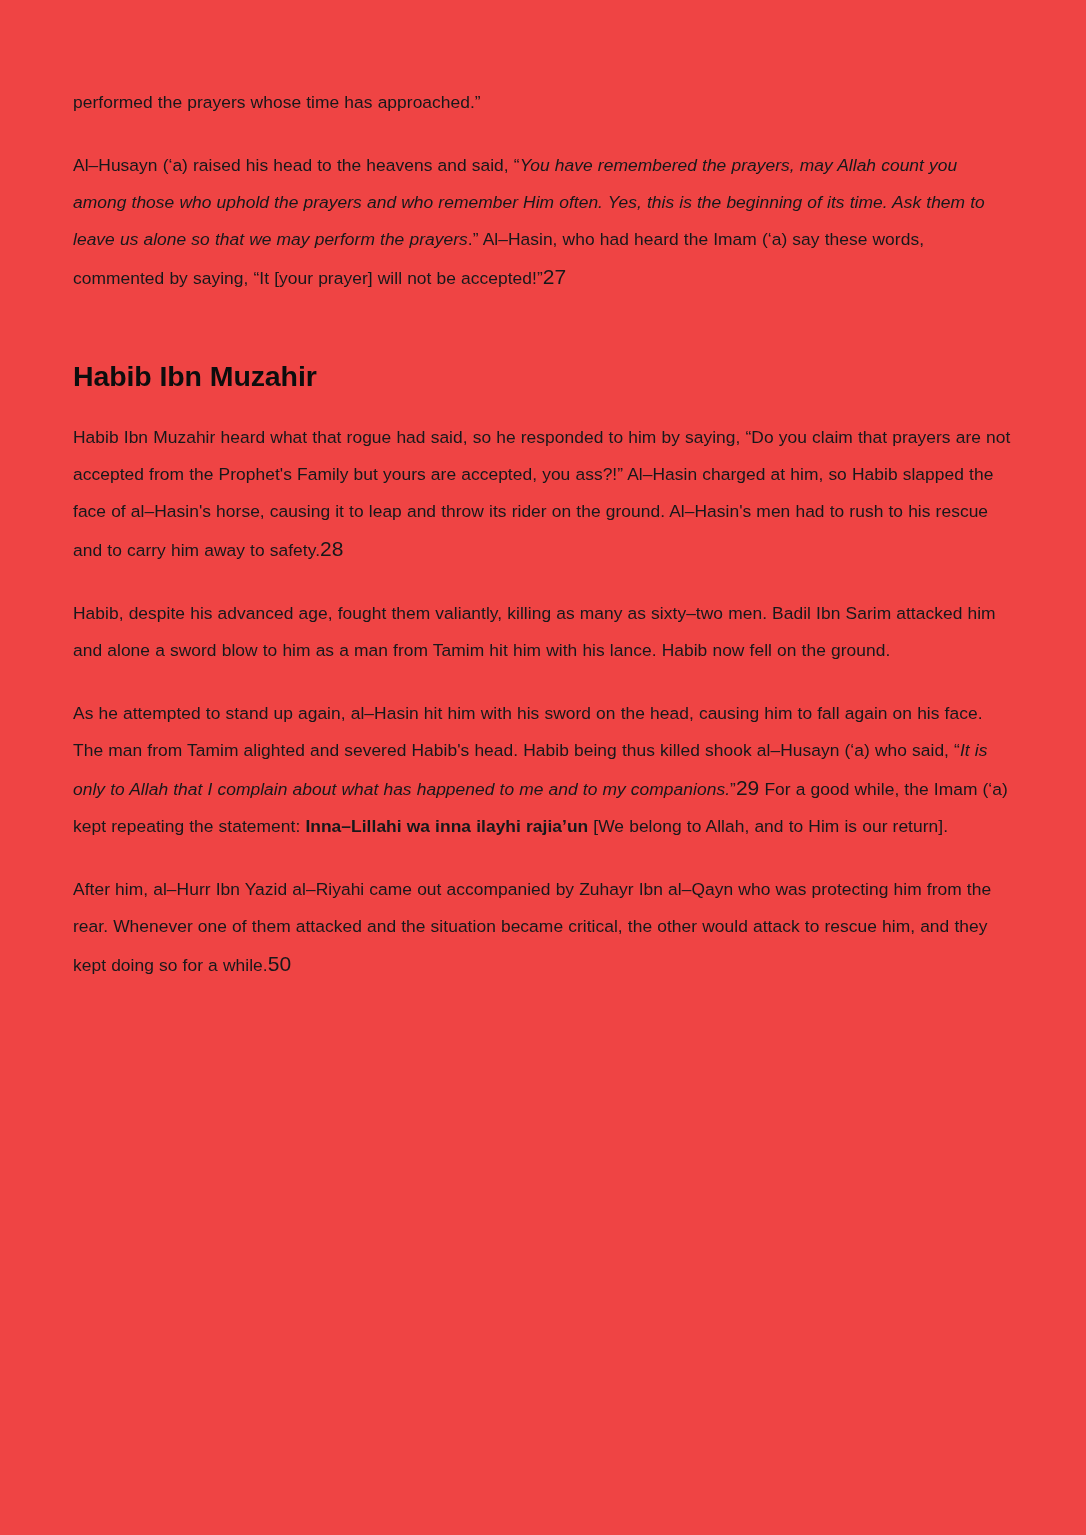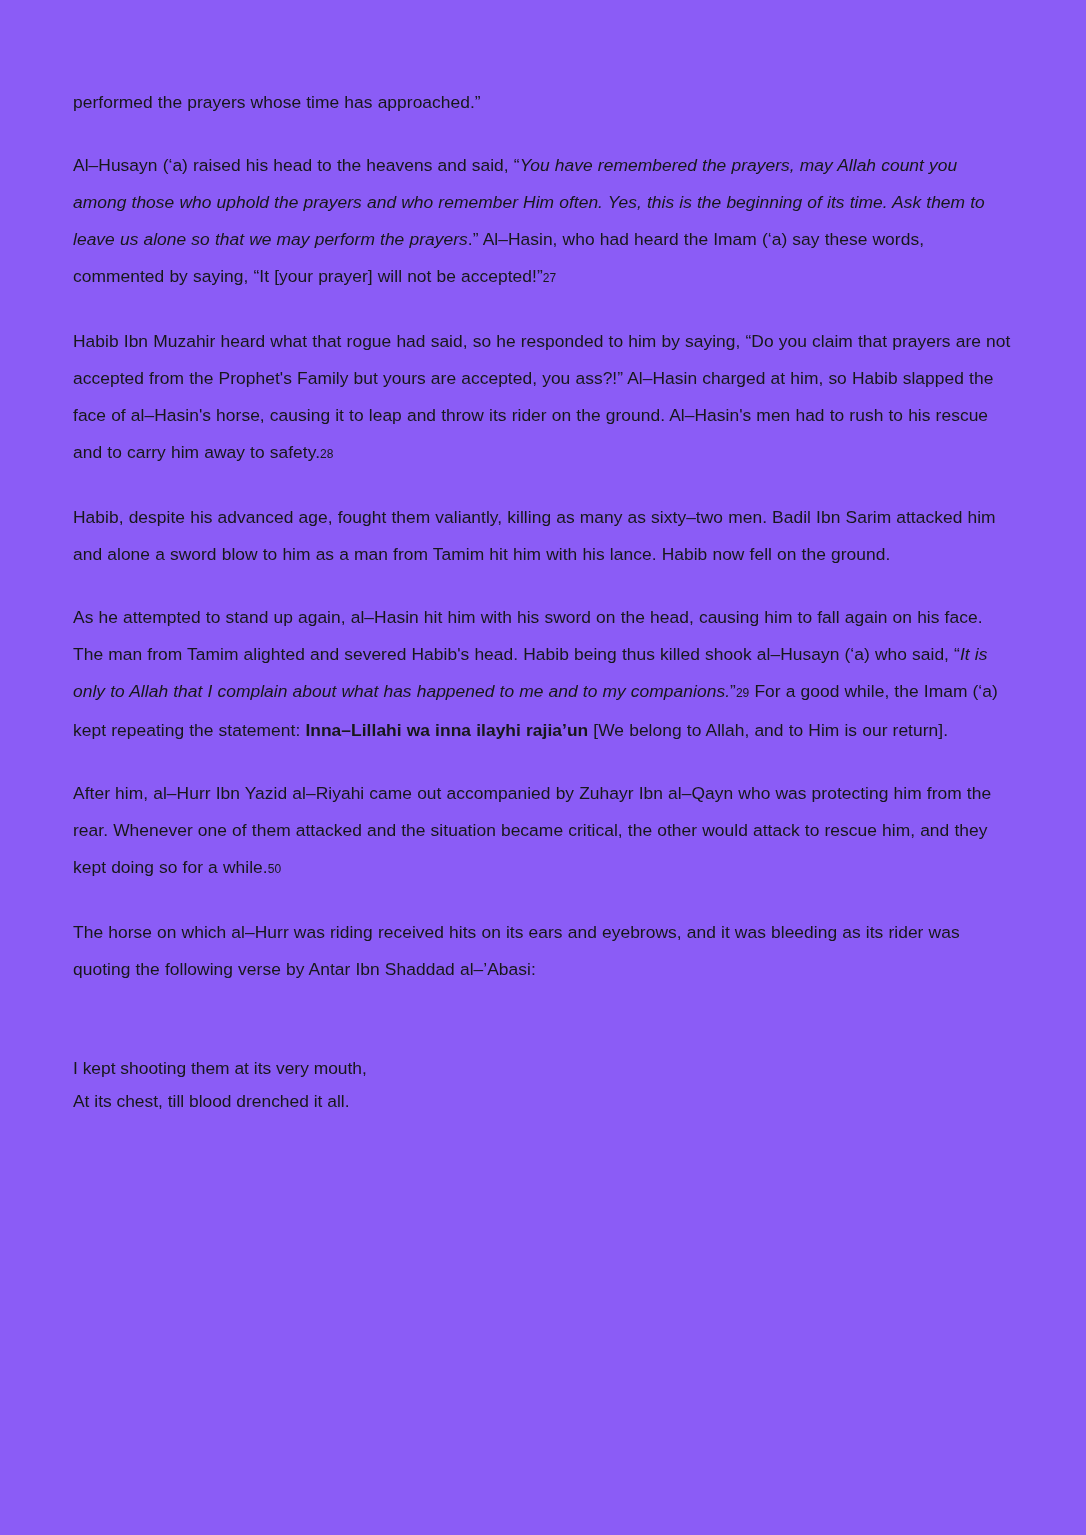--- a/index.html
+++ b/index.html
@@ -11,21 +11,21 @@
 
   body {
     font-family: "Liberation Sans", sans-serif;
     color: #1a1a1a;
   }
 
   .page {
     position: relative;
     width: 1086px;
     height: 1535px;
-    background: #8b5cf6;
+    background: #ef4444;
     overflow: hidden;
     box-sizing: border-box;
   }
 
   .content {
     position: absolute;
     left: 73px;
     top: 84px;
     width: 940px;
   }
@@ -77,60 +77,56 @@
 
   em.q {
     font-style: italic;
   }
 
   strong.bi {
     font-weight: bold;
   }
 
   span.fn {
-    font-size: 12px;
+    font-size: 21px;
     vertical-align: baseline;
   }
 </style>
 </head>
 <body>
 
 <div class="page">
   <div class="content">
 
     <p class="para tight-top">
       <span>performed the prayers whose time has approached.”</span>
     </p>
 
     <p class="para">
       <span>Al–Husayn (‘a) raised his head to the heavens and said, “</span><em class="q">You have remembered the prayers, may Allah count you among those who uphold the prayers and who remember Him often. Yes, this is the beginning of its time. Ask them to leave us alone so that we may perform the prayers</em><span>.” Al–Hasin, who had heard the Imam (‘a) say these words, commented by saying, “It [your prayer] will not be accepted!”</span><span class="fn">27</span>
     </p>
 
+    <div class="heading-block">
+      <h2 class="heading">Habib Ibn Muzahir</h2>
+    </div>
 
     <p class="para">
       <span>Habib Ibn Muzahir heard what that rogue had said, so he responded to him by saying, “Do you claim that prayers are not accepted from the Prophet's Family but yours are accepted, you ass?!” Al–Hasin charged at him, so Habib slapped the face of al–Hasin's horse, causing it to leap and throw its rider on the ground. Al–Hasin's men had to rush to his rescue and to carry him away to safety.</span><span class="fn">28</span>
     </p>
 
     <p class="para">
       <span>Habib, despite his advanced age, fought them valiantly, killing as many as sixty–two men. Badil Ibn Sarim attacked him and alone a sword blow to him as a man from Tamim hit him with his lance. Habib now fell on the ground.</span>
     </p>
 
     <p class="para">
       <span>As he attempted to stand up again, al–Hasin hit him with his sword on the head, causing him to fall again on his face. The man from Tamim alighted and severed Habib's head. Habib being thus killed shook al–Husayn (‘a) who said, “</span><em class="q">It is only to Allah that I complain about what has happened to me and to my companions.</em><span>”</span><span class="fn">29</span><span> For a good while, the Imam (‘a) kept repeating the statement: </span><strong class="bi">Inna–Lillahi wa inna ilayhi rajia’un</strong><span> [We belong to Allah, and to Him is our return].</span>
     </p>
 
 
     <p class="para">
       <span>After him, al–Hurr Ibn Yazid al–Riyahi came out accompanied by Zuhayr Ibn al–Qayn who was protecting him from the rear. Whenever one of them attacked and the situation became critical, the other would attack to rescue him, and they kept doing so for a while.</span><span class="fn">50</span>
     </p>
 
-    <p class="para">
-      <span>The horse on which al–Hurr was riding received hits on its ears and eyebrows, and it was bleeding as its rider was quoting the following verse by Antar Ibn Shaddad al–’Abasi:</span>
-    </p>
 
-    <div class="verse-block">
-      <div class="verse-line">I kept shooting them at its very mouth,</div>
-      <div class="verse-line">At its chest, till blood drenched it all.</div>
-    </div>
 
 
   </div>
 </div>
 
 </body></html>

